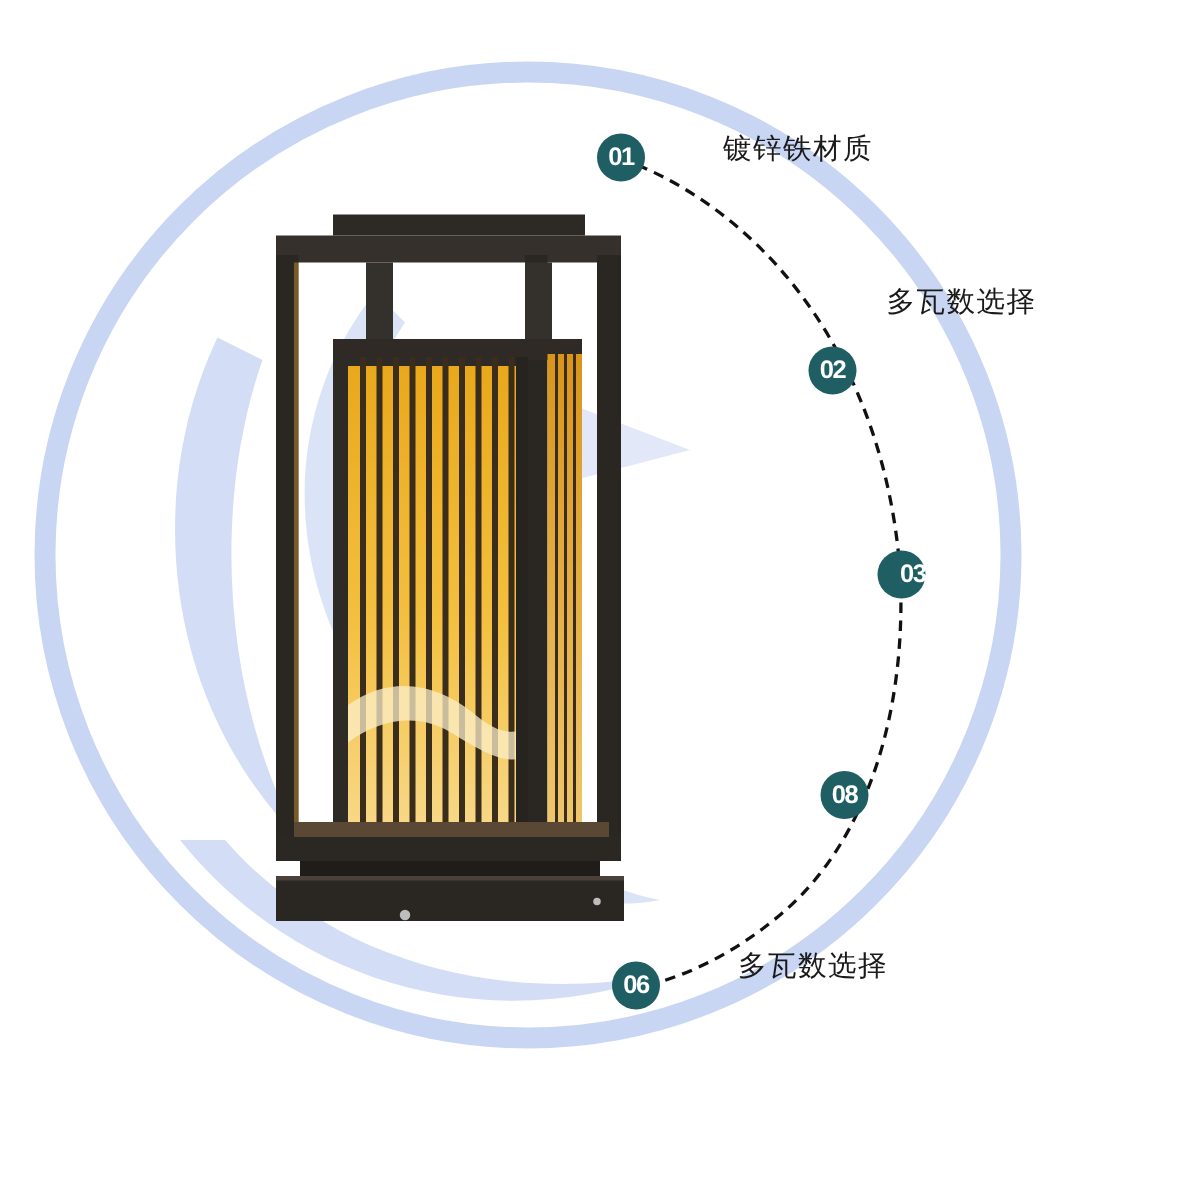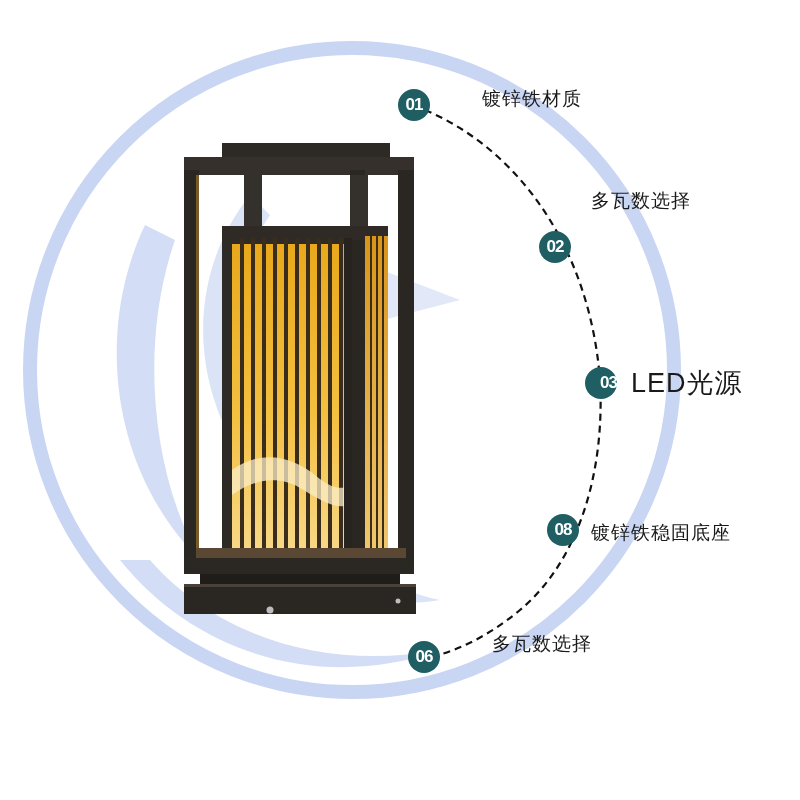--- a/index.html
+++ b/index.html
@@ -97,21 +97,19 @@
     </g>
   </svg>
 
   <div class="badge" style="left:388px; top:89px;margin-left:10px;">01</div>
   <div class="label" style="left:482px; top:86px;">镀锌铁材质</div>
 
   <div class="badge" style="left:539px; top:199px;margin-top:32px;">02</div>
   <div class="label" style="left:591px; top:188px;">多瓦数选择</div>
 
   <div class="badge" style="left:585px; top:367px;text-align:right;">03</div>
-  <div class="label" style="left:631px; top:365px; font-family:'Liberation Sans',sans-serif; font-size:27px;">LED光源</div>
 
   <div class="badge" style="left:547px; top:514px;">08</div>
-  <div class="label" style="left:591px; top:520px;">镀锌铁稳固底座</div>
 
   <div class="badge" style="left:408px; top:641px;">06</div>
   <div class="label" style="left:492px; top:631px;">多瓦数选择</div>
 
 </div>
 
 </body></html>

